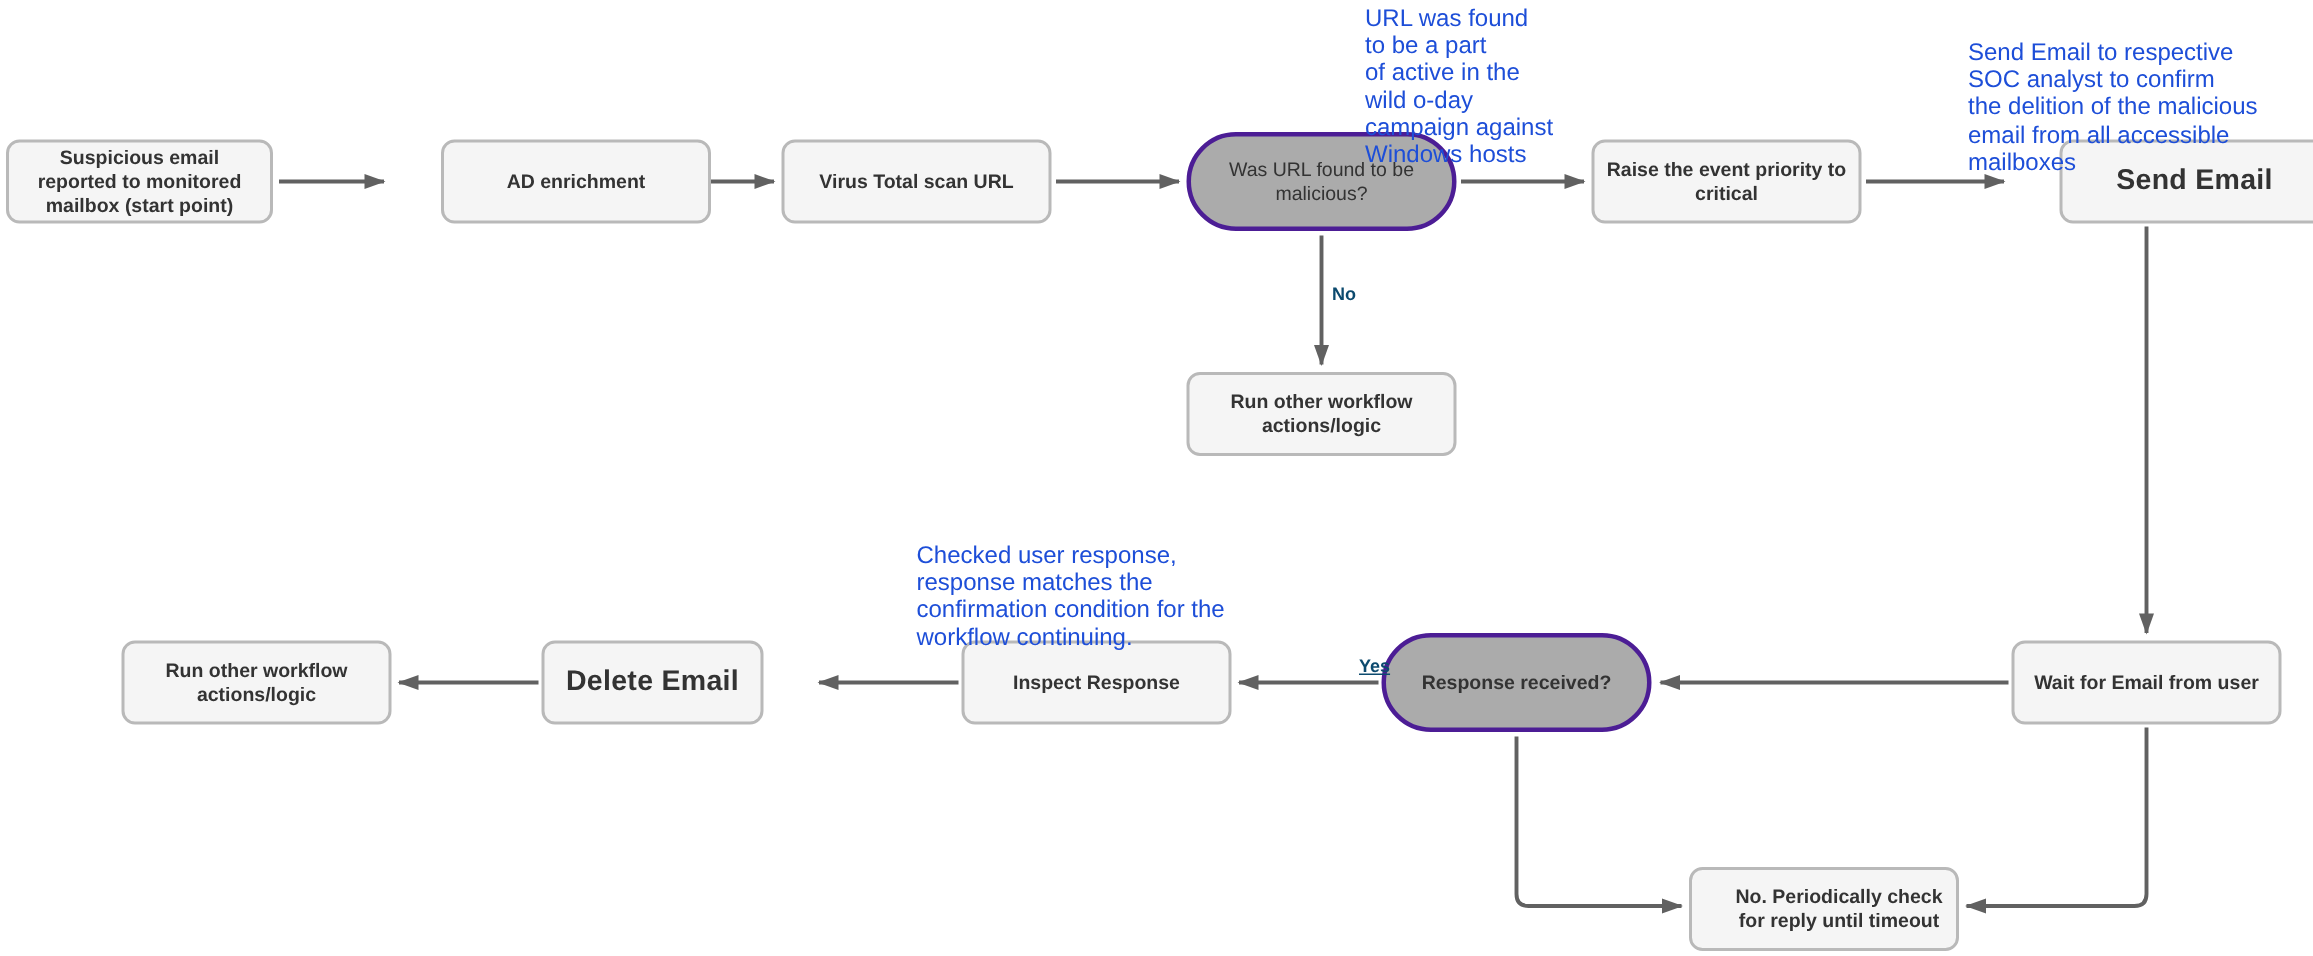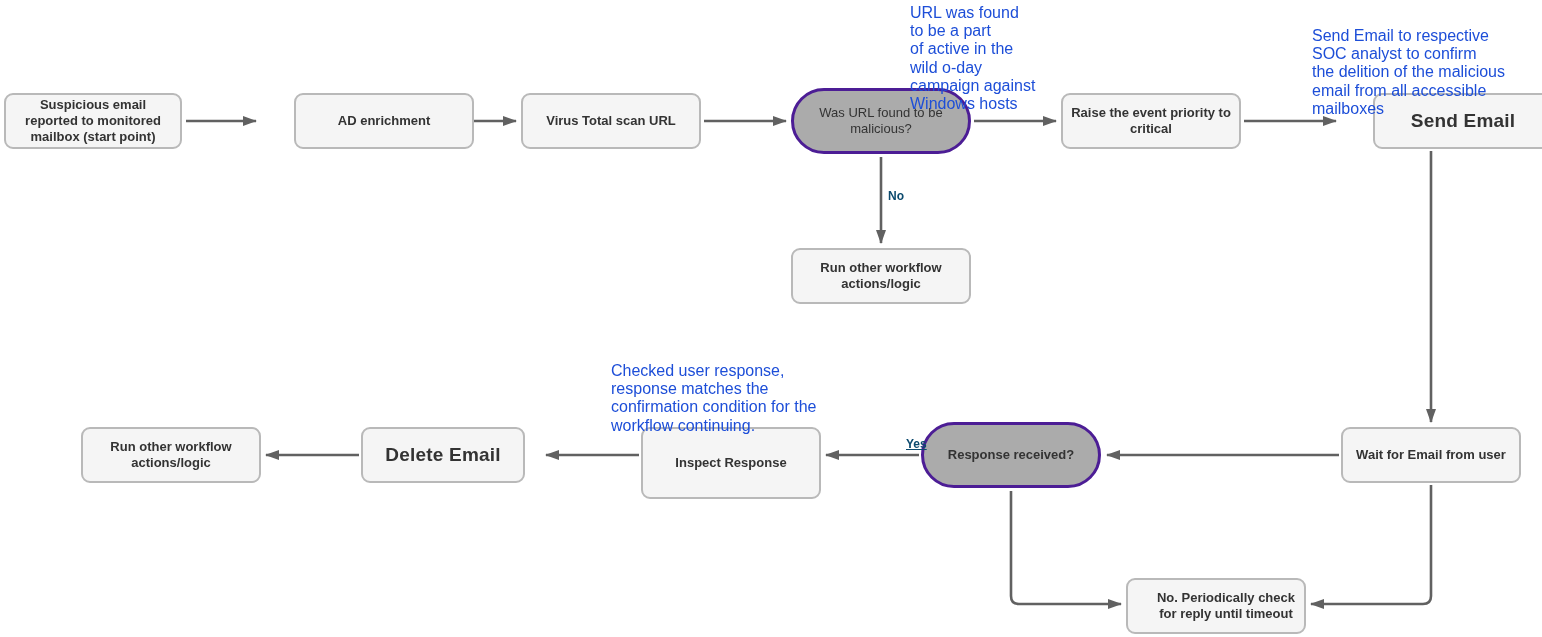--- a/index.html
+++ b/index.html
@@ -54,22 +54,22 @@
   <div class="node" style="left:261px;top:93px;width:180px;height:56px;margin-left:33px;">AD enrichment</div>
   <div class="node regular" style="left:521px;top:93px;width:180px;height:56px;font-weight:bold;">Virus Total scan URL</div>
   <div class="node decision regular" style="left:791px;top:88px;width:180px;height:66px;">Was URL found to be malicious?</div>
   <div class="node" style="left:1061px;top:93px;width:180px;height:56px;">Raise the event priority to critical</div>
   <div class="node big" style="left:1341px;top:93px;width:180px;height:56px;margin-left:32px;">Send Email</div>
 
   <div class="node" style="left:791px;top:248px;width:180px;height:56px;">Run other workflow actions/logic</div>
 
   <div class="node" style="left:1341px;top:427px;width:180px;height:56px;">Wait for Email from user</div>
   <div class="node decision" style="left:921px;top:422px;width:180px;height:66px;">Response received?</div>
-  <div class="node" style="left:641px;top:427px;width:180px;height:72px;">Inspect Response</div>
-  <div class="node big" style="left:361px;top:427px;width:164px;height:56px;">Delete Email</div>
+  <div class="node" style="left:641px;top:427px;width:180px;height:56px;">Inspect Response</div>
+  <div class="node big" style="left:361px;top:427px;width:148px;height:56px;">Delete Email</div>
   <div class="node" style="left:81px;top:427px;width:180px;height:56px;">Run other workflow actions/logic</div>
 
   <div class="node" style="left:1126px;top:578px;width:180px;height:56px;padding-left:28px;">No. Periodically check for reply until timeout</div>
 
   <div class="annotation" style="left:910px;top:4px;width:200px;">URL was found
 to be a part
 of active in the
 wild o-day
 campaign against
 Windows hosts</div>

